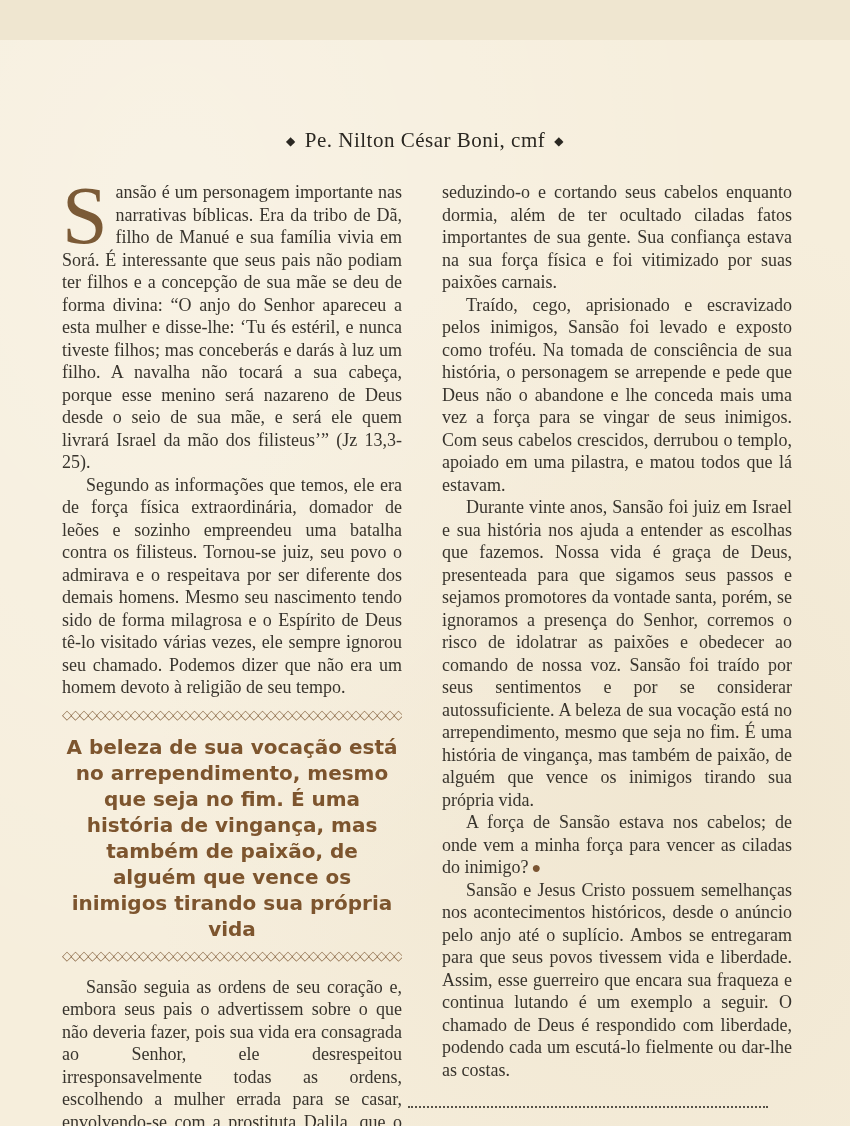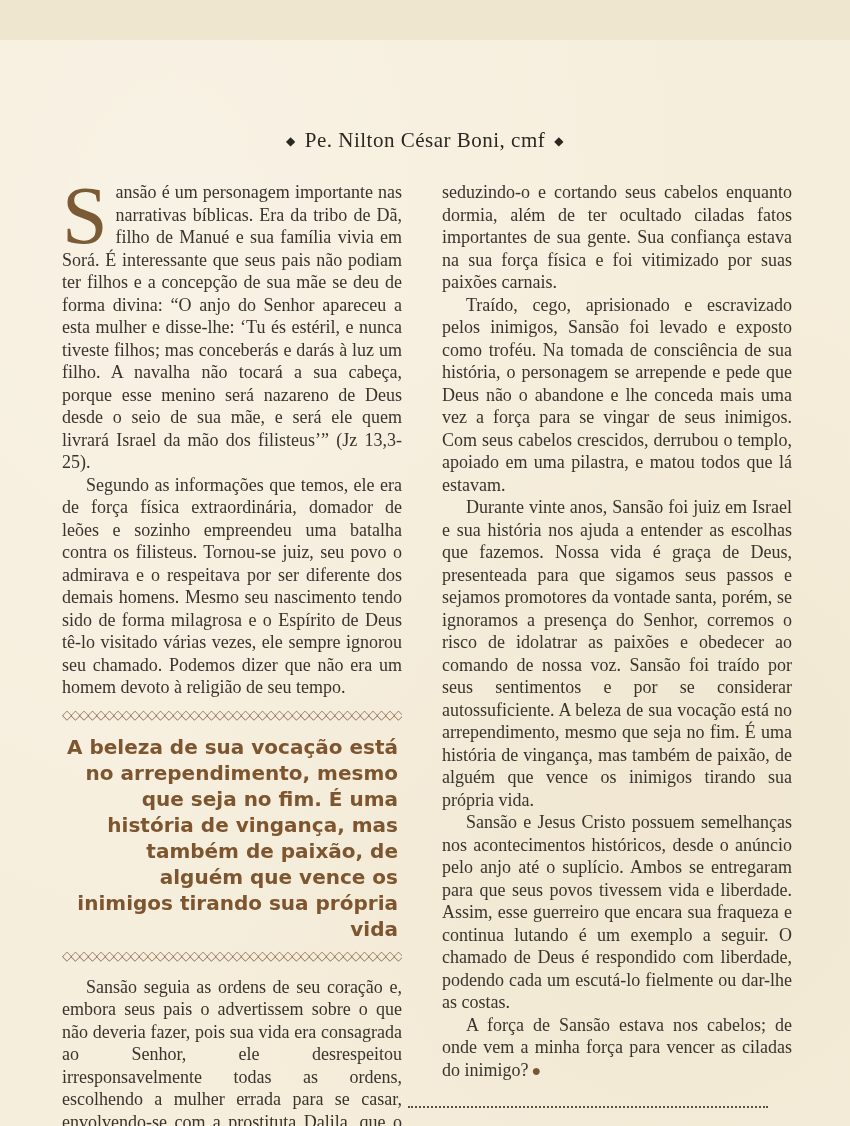--- a/index.html
+++ b/index.html
@@ -51,21 +51,21 @@
     text-align:center;
   }
   .divider.top{margin:9px 0 0 0;}
   .divider.bottom{margin:7px 0 0 0;}
   
   .pullquote{
     margin:13px 4px 6px 4px;
     font-family:"DejaVu Sans", sans-serif;
     font-weight:bold;
     font-size:20px;line-height:26px;
-    text-align:right;
+    text-align:center;
     color:#7d552e;
   }
   .lastpara .enddot{
     color:#7a5533;font-size:16px;margin-left:3px;line-height:1;
   }
   
   .dotline{
     position:absolute;left:408px;top:1066px;width:360px;height:0;
     border-top:2px dotted #565147;
   }
@@ -99,20 +99,20 @@
     <div class="divider top">◇◇◇◇◇◇◇◇◇◇◇◇◇◇◇◇◇◇◇◇◇◇◇◇◇◇◇◇◇◇◇◇◇◇◇◇◇◇◇◇</div>
     <blockquote class="pullquote">A beleza de sua vocação está no arrependimento, mesmo que seja no fim. É uma história de vingança, mas também de paixão, de alguém que vence os inimigos tirando sua própria vida</blockquote>
     <div class="divider bottom">◇◇◇◇◇◇◇◇◇◇◇◇◇◇◇◇◇◇◇◇◇◇◇◇◇◇◇◇◇◇◇◇◇◇◇◇◇◇◇◇</div>
     <p class="indent" style="margin-top:14px;">Sansão seguia as ordens de seu coração e, embora seus pais o advertissem sobre o que não deveria fazer, pois sua vida era consagrada ao Senhor, ele desrespeitou irresponsavelmente todas as ordens, escolhendo a mulher errada para se casar, envolvendo-se com a prostituta Dalila, que o levou à ruína</p>
   </section>
 
   <section class="col col-right">
     <p>seduzindo-o e cortando seus cabelos enquanto dormia, além de ter ocultado ciladas fatos importantes de sua gente. Sua confiança estava na sua força física e foi vitimizado por suas paixões carnais.</p>
     <p class="indent">Traído, cego, aprisionado e escravizado pelos inimigos, Sansão foi levado e exposto como troféu. Na tomada de consciência de sua história, o personagem se arrepende e pede que Deus não o abandone e lhe conceda mais uma vez a força para se vingar de seus inimigos. Com seus cabelos crescidos, derrubou o templo, apoiado em uma pilastra, e matou todos que lá estavam.</p>
     <p class="indent">Durante vinte anos, Sansão foi juiz em Israel e sua história nos ajuda a entender as escolhas que fazemos. Nossa vida é graça de Deus, presenteada para que sigamos seus passos e sejamos promotores da vontade santa, porém, se ignoramos a presença do Senhor, corremos o risco de idolatrar as paixões e obedecer ao comando de nossa voz. Sansão foi traído por seus sentimentos e por se considerar autossuficiente. A beleza de sua vocação está no arrependimento, mesmo que seja no fim. É uma história de vingança, mas também de paixão, de alguém que vence os inimigos tirando sua própria vida.</p>
+    <p class="indent lastpara"><span>A força de Sansão estava nos cabelos; de onde vem a minha força para vencer as ciladas do inimigo?</span><span class="enddot">●</span></p>
     <p class="indent">Sansão e Jesus Cristo possuem semelhanças nos acontecimentos históricos, desde o anúncio pelo anjo até o suplício. Ambos se entregaram para que seus povos tivessem vida e liberdade. Assim, esse guerreiro que encara sua fraqueza e continua lutando é um exemplo a seguir. O chamado de Deus é respondido com liberdade, podendo cada um escutá-lo fielmente ou dar-lhe as costas.</p>
-    <p class="indent lastpara"><span>A força de Sansão estava nos cabelos; de onde vem a minha força para vencer as ciladas do inimigo?</span><span class="enddot">●</span></p>
   </section>
 
   <div class="dotline"></div>
 
 
 </div>
 
 </body></html>

